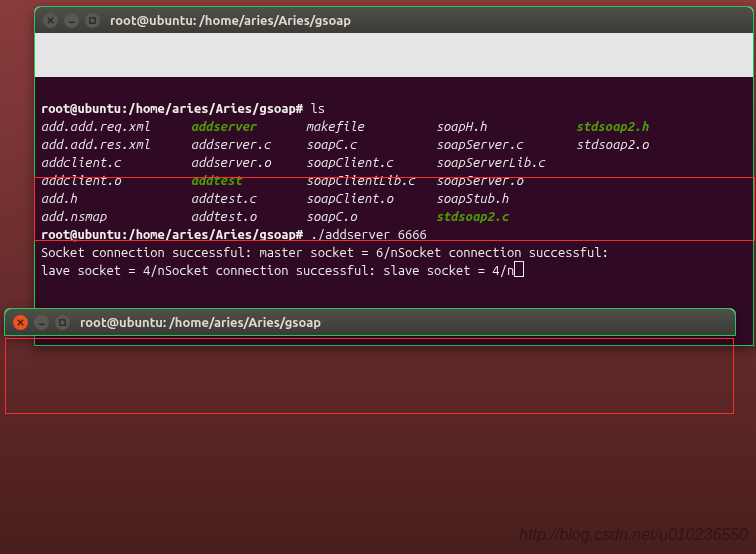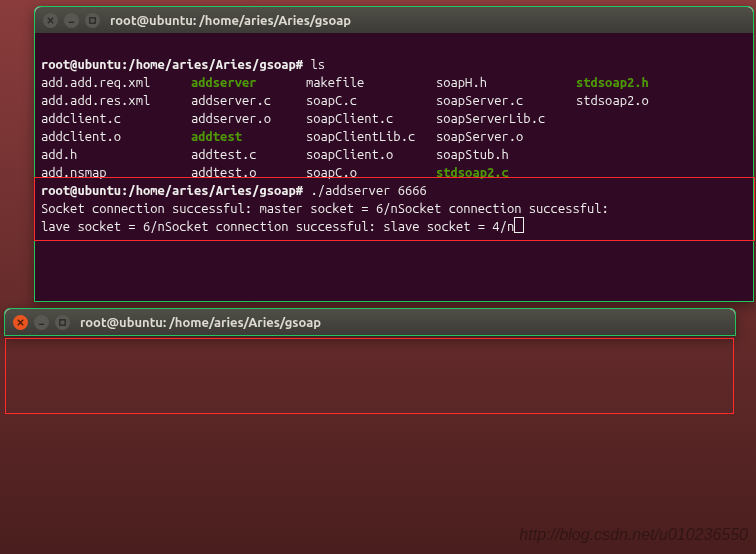--- a/index.html
+++ b/index.html
@@ -53,28 +53,29 @@
     font-family: "Ubuntu", sans-serif;
     font-size: 13px;
     font-weight: bold;
   }
   .term-body {
     background: #300a24;
     color: #eeeeec;
     padding: 4px 6px;
     white-space: pre;
     line-height: 18px;
+    margin-top: 44px;
   }
   .term1 { left: 34px; top: 6px; width: 718px; }
   .term1 .term-body { height: 260px; }
   .term2 { left: 4px; top: 308px; width: 730px; }
   .term2 .term-body { height: 180px; }
   .prompt { color: #eeeeec; font-weight: bold; }
   .green { color: #4e9a06; font-weight: bold; }
-  .ls-row { display:flex; }
+  .ls-row { display:flex;font-style:italic; }
   .col1 { width: 150px; display:inline-block; }
   .col2 { width: 115px; display:inline-block; }
   .col3 { width: 130px; display:inline-block; }
   .col4 { width: 140px; display:inline-block; }
   .col5 { display:inline-block; }
   .redbox {
     position: absolute;
     border: 1px solid #ff2a2a;
     pointer-events: none;
   }
@@ -115,21 +116,21 @@
             <rect x="2" y="2" width="6" height="6" fill="none" stroke="#2a2a28" stroke-width="1.5"></rect>
           </svg>
         </div>
     </div>
     <div class="title-text">root@ubuntu: /home/aries/Aries/gsoap</div>
   </div>
   <div class="term-body">
 <span class="prompt">root@ubuntu:/home/aries/Aries/gsoap#</span> <span>ls</span>
 <div id="ls-listing"><div class="ls-row"><span class="col1">add.add.req.xml</span><span class="col2 green">addserver</span><span class="col3">makefile</span><span class="col4">soapH.h</span><span class="col5 green">stdsoap2.h</span></div><div class="ls-row"><span class="col1">add.add.res.xml</span><span class="col2">addserver.c</span><span class="col3">soapC.c</span><span class="col4">soapServer.c</span><span class="col5">stdsoap2.o</span></div><div class="ls-row"><span class="col1">addclient.c</span><span class="col2">addserver.o</span><span class="col3">soapClient.c</span><span class="col4">soapServerLib.c</span><span class="col5"></span></div><div class="ls-row"><span class="col1">addclient.o</span><span class="col2 green">addtest</span><span class="col3">soapClientLib.c</span><span class="col4">soapServer.o</span><span class="col5"></span></div><div class="ls-row"><span class="col1">add.h</span><span class="col2">addtest.c</span><span class="col3">soapClient.o</span><span class="col4">soapStub.h</span><span class="col5"></span></div><div class="ls-row"><span class="col1">add.nsmap</span><span class="col2">addtest.o</span><span class="col3">soapC.o</span><span class="col4 green">stdsoap2.c</span><span class="col5"></span></div></div><span class="prompt">root@ubuntu:/home/aries/Aries/gsoap#</span> <span>./addserver 6666</span>
 <span>Socket connection successful: master socket = 6/nSocket connection successful:</span>
-<span>lave socket = 6/nSocket connection successful: slave socket = 4/n</span><span class="cursor-box"></span>
+<span>lave socket = 4/nSocket connection successful: slave socket = 4/n</span><span class="cursor-box"></span>
 </div>
 </div>
 
 <div class="terminal-window term2">
   <div class="titlebar">
     <div class="window-controls">
       <div class="wbtn close orange">
           <svg viewBox="0 0 10 10">
             <line x1="2" y1="2" x2="8" y2="8" stroke="#4a1a06" stroke-width="1.5"></line>
             <line x1="8" y1="2" x2="2" y2="8" stroke="#4a1a06" stroke-width="1.5"></line>

